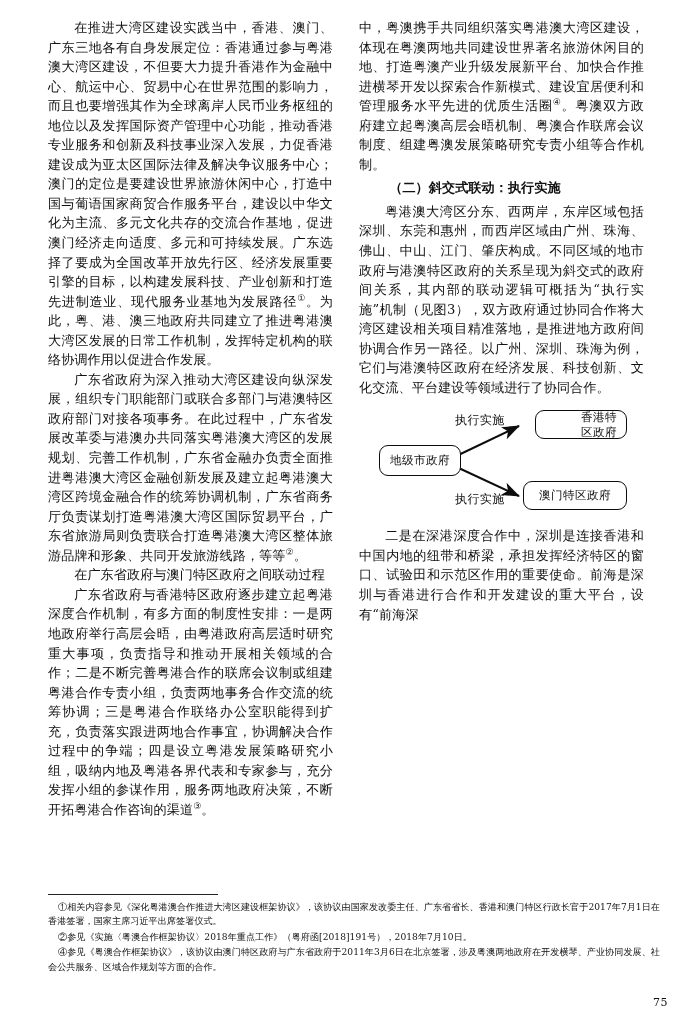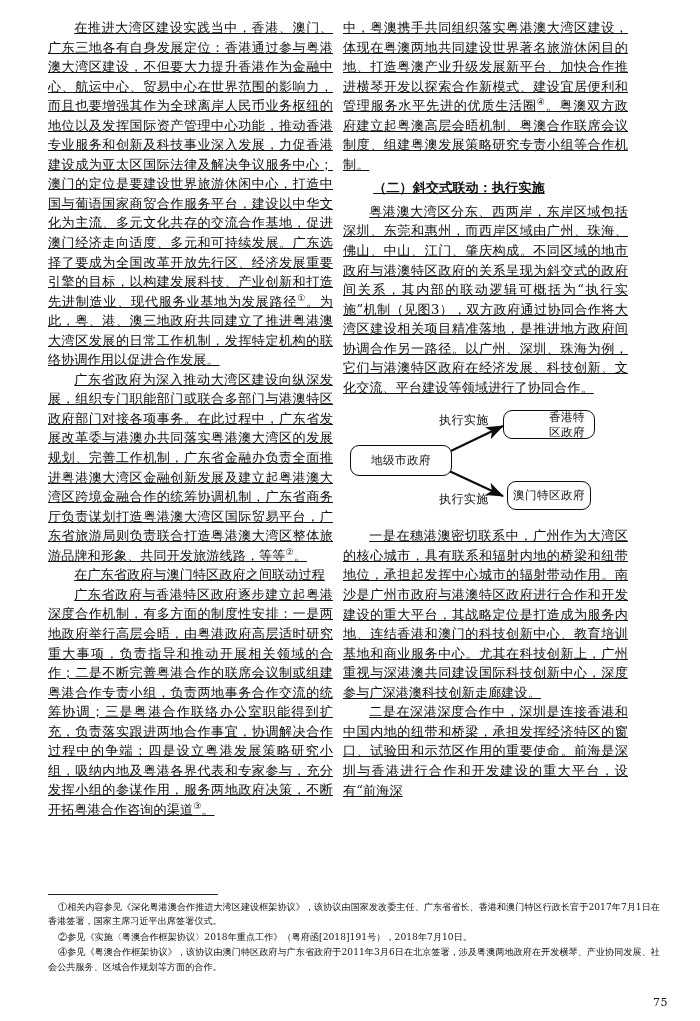--- a/index.html
+++ b/index.html
@@ -17,23 +17,22 @@
   }
   .page {
     position: relative;
     width: 700px;
     height: 1021px;
     box-sizing: border-box;
     padding: 18px 36px 0 48px;
   }
   .columns {
     display: flex;
-    gap: 10px;
+    gap: 26px;
     align-items: flex-start;
-    text-decoration: underline;
   }
   .col {
     width: 285px;
     flex: 0 0 285px;
   }
   p.body-text {
     margin: 0;
     font-size: 13.1px;
     line-height: 19.55px;
     text-align: justify;
@@ -74,23 +73,23 @@
     border: 1.6px solid #0d0d0d;
     border-radius: 9px;
     background: #fff;
     font-size: 11.6px;
     letter-spacing: 0.4px;
     display: flex;
     align-items: center;
     justify-content: center;
     font-family: "DejaVu Serif", "Liberation Serif", serif;
   }
-  #node-local   { left: 7px;   top: 38px; width: 102px;  height: 31px; }
-  #node-hk      { left: 160px; top: 3px;  width: 92px;  height: 29px; padding-left: 45px; }
-  #node-macau   { left: 164px; top: 74px; width: 84px;  height: 29px; }
+  #node-local   { left: 20px;   top: 38px; width: 82px;  height: 31px; }
+  #node-hk      { left: 176px; top: 3px;  width: 92px;  height: 29px; padding-left: 45px; }
+  #node-macau   { left: 164px; top: 74px; width: 104px;  height: 29px; }
   .edge-label {
     position: absolute;
     font-size: 12px;
     letter-spacing: 0.4px;
     white-space: nowrap;
   }
   #label-top    { left: 96px; top: 5px; }
   #label-bottom { left: 96px; top: 84px; }
   .fig-caption {
     margin-top: 9px;
@@ -175,21 +174,20 @@
           <div class="node" id="node-local">地级市政府</div>
           <div class="node" id="node-hk">香港特区政府</div>
           <div class="node" id="node-macau">澳门特区政府</div>
 
           <div class="edge-label" id="label-top">执行实施</div>
           <div class="edge-label" id="label-bottom">执行实施</div>
         </div>
 
       </div>
 
-      <p class="body-text">一是在穗港澳密切联系中，广州作为大湾区的核心城市，具有联系和辐射内地的桥梁和纽带地位，承担起发挥中心城市的辐射带动作用。南沙是广州市政府与港澳特区政府进行合作和开发建设的重大平台，其战略定位是打造成为服务内地、连结香港和澳门的科技创新中心、教育培训基地和商业服务中心。尤其在科技创新上，广州重视与深港澳共同建设国际科技创新中心，深度参与广深港澳科技创新走廊建设。</p>
 
       <p class="body-text">二是在深港深度合作中，深圳是连接香港和中国内地的纽带和桥梁，承担发挥经济特区的窗口、试验田和示范区作用的重要使命。前海是深圳与香港进行合作和开发建设的重大平台，设有“前海深</p>
     </div>
   </div>
 
   <div class="footnotes">
     <div class="fn-rule"></div>
     <p class="fn-item">①相关内容参见《深化粤港澳合作推进大湾区建设框架协议》，该协议由国家发改委主任、广东省省长、香港和澳门特区行政长官于2017年7月1日在香港签署，国家主席习近平出席签署仪式。</p>
     <p class="fn-item">②参见《实施〈粤澳合作框架协议〉2018年重点工作》（粤府函[2018]191号），2018年7月10日。</p>
     <p class="fn-item">④参见《粤澳合作框架协议》，该协议由澳门特区政府与广东省政府于2011年3月6日在北京签署，涉及粤澳两地政府在开发横琴、产业协同发展、社会公共服务、区域合作规划等方面的合作。</p>

